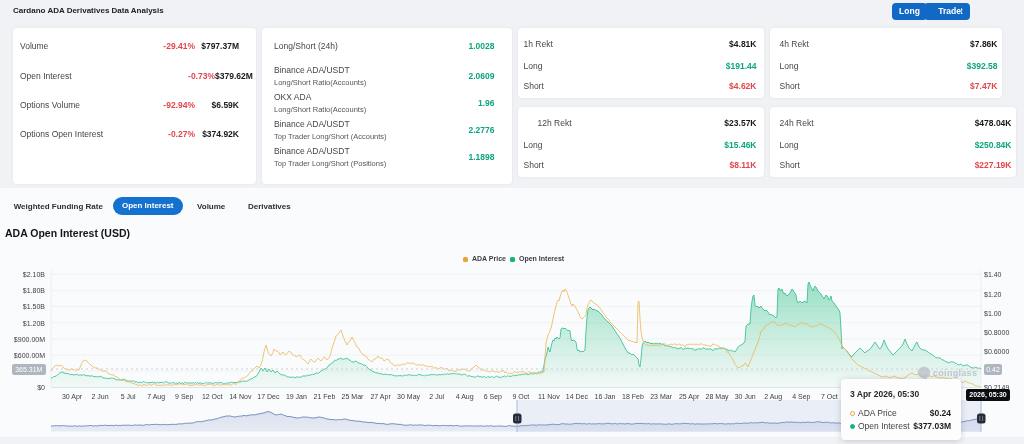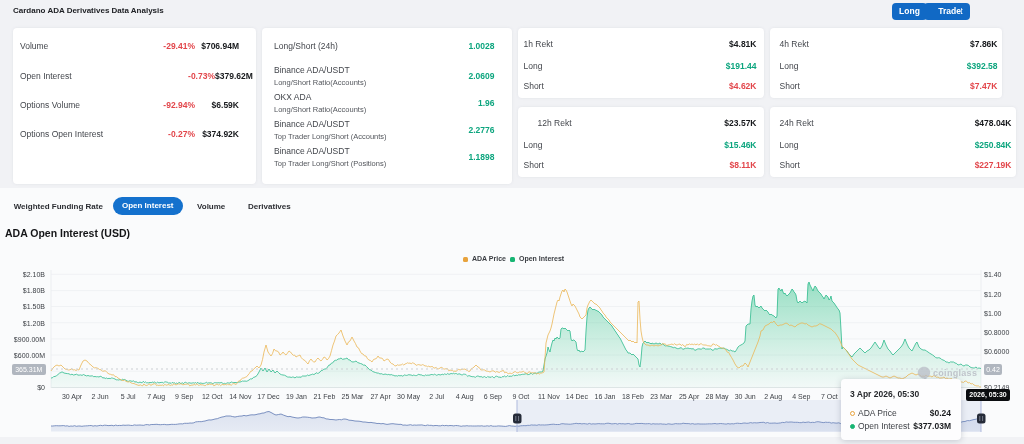--- a/index.html
+++ b/index.html
@@ -19,21 +19,21 @@
 <div class="abs" style="left:0;top:188px;width:1024px;height:249px;background:#fafbfc;"></div>
 <div class="abs" style="left:13px;top:6px;font-size:8px;font-weight:bold;color:#202226;">Cardano ADA Derivatives Data Analysis</div>
 <div class="btn" style="left:892px;width:35px;">Long</div>
 <div class="btn" style="left:933px;width:37px;">Short</div>
 <div class="btn" style="left:924px;width:37px;text-align:right;">Trade</div>
 
 <div class="card" style="left:13px;top:28px;width:242.5px;height:156px;">
  <div class="row" style="top:18.3px;padding:0 16.5px 0 7px;">
       <span class="lbl">Volume</span>
       <span class="red" style="margin-left:auto;">-29.41%</span>
-      <span class="val" style="width:44px;text-align:right;">$706.94M</span>
+      <span class="val" style="width:44px;text-align:right;">$797.37M</span>
     </div>
  <div class="row" style="top:47.8px;padding:0 16.5px 0 7px;">
       <span class="lbl">Open Interest</span>
       <span class="red" style="margin-left:auto;">-0.73%</span>
       <span class="val" style="width:24px;text-align:right;">$379.62M</span>
     </div>
  <div class="row" style="top:76.9px;padding:0 16.5px 0 7px;">
       <span class="lbl">Options Volume</span>
       <span class="red" style="margin-left:auto;">-92.94%</span>
       <span class="val" style="width:44px;text-align:right;">$6.59K</span>

